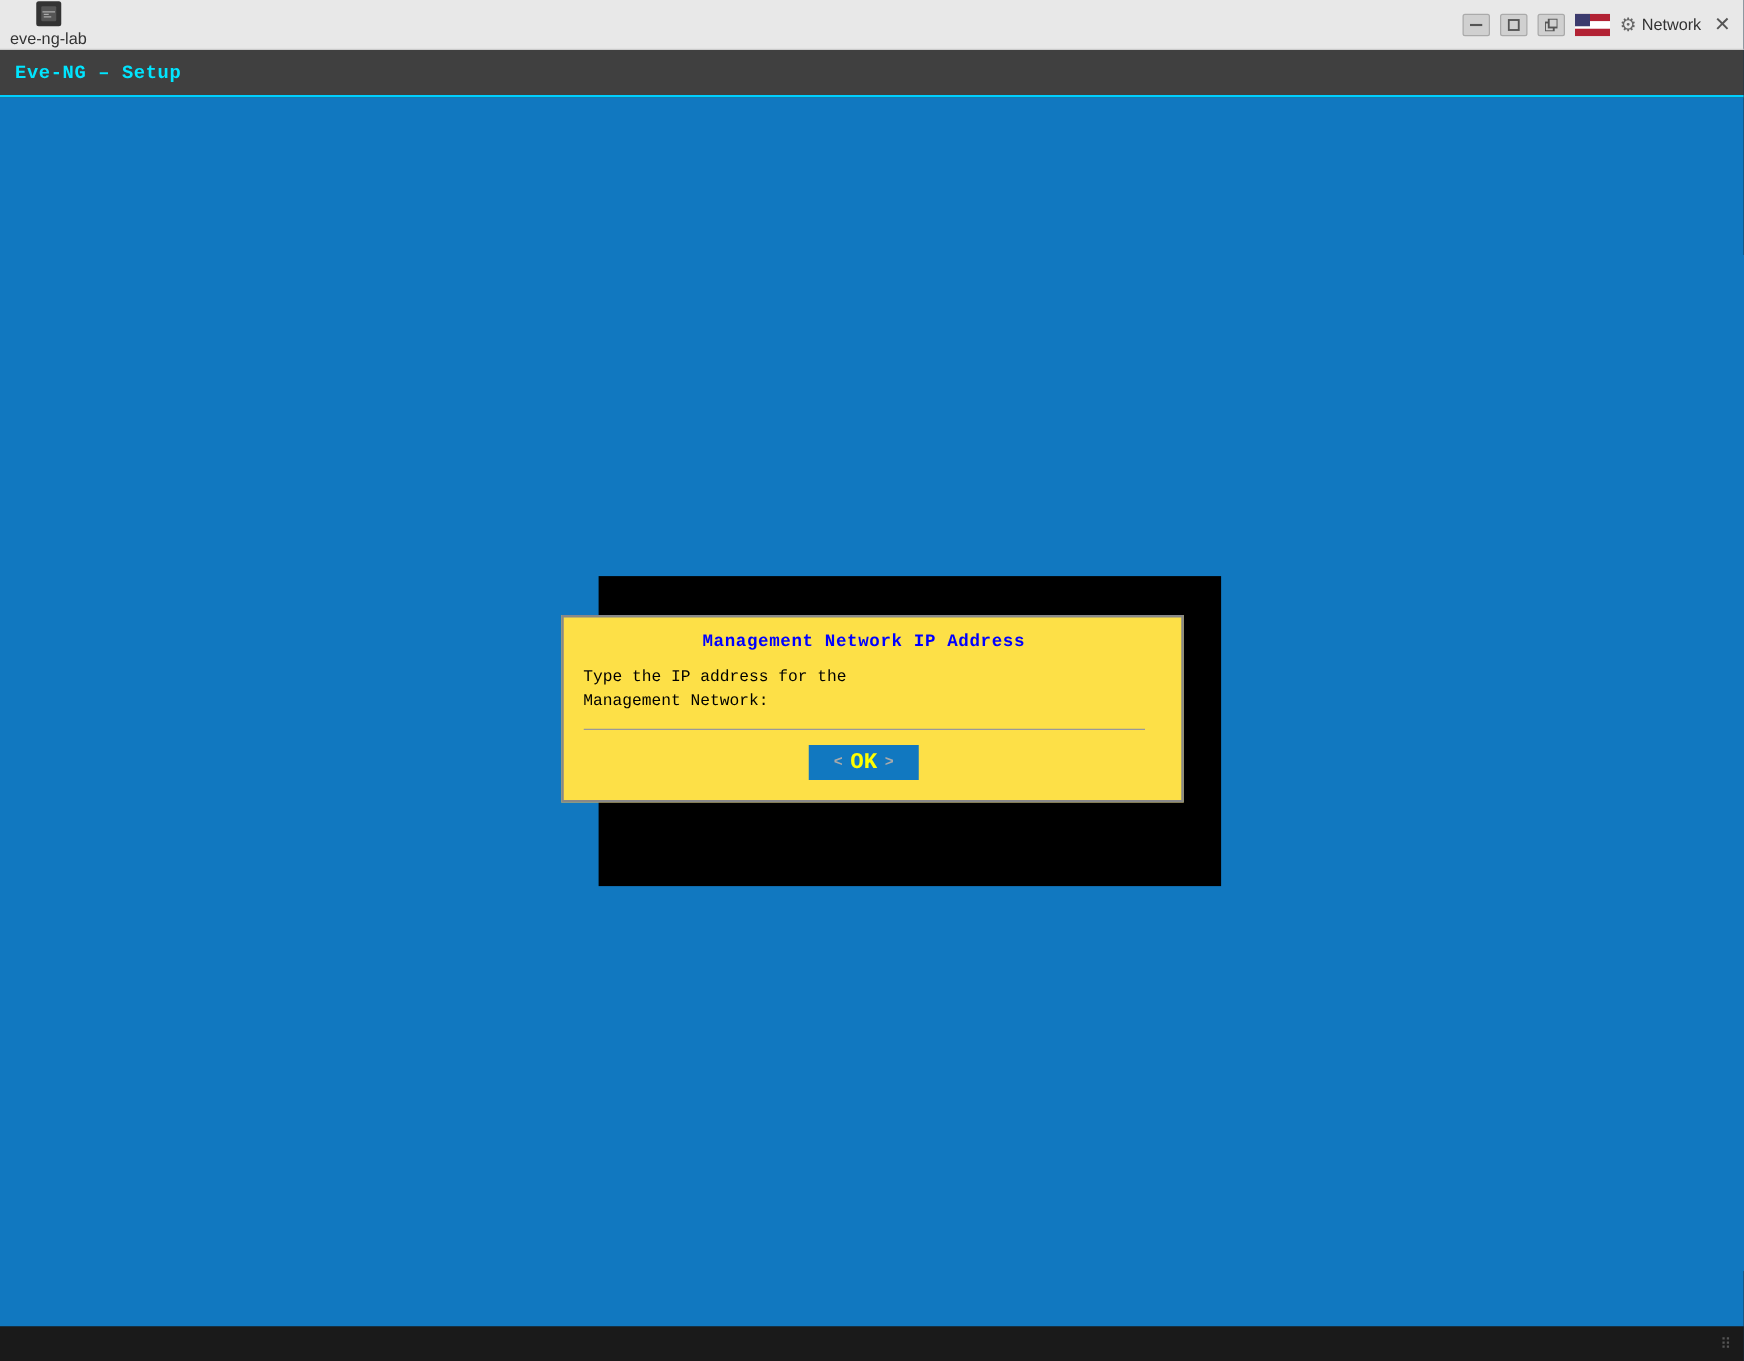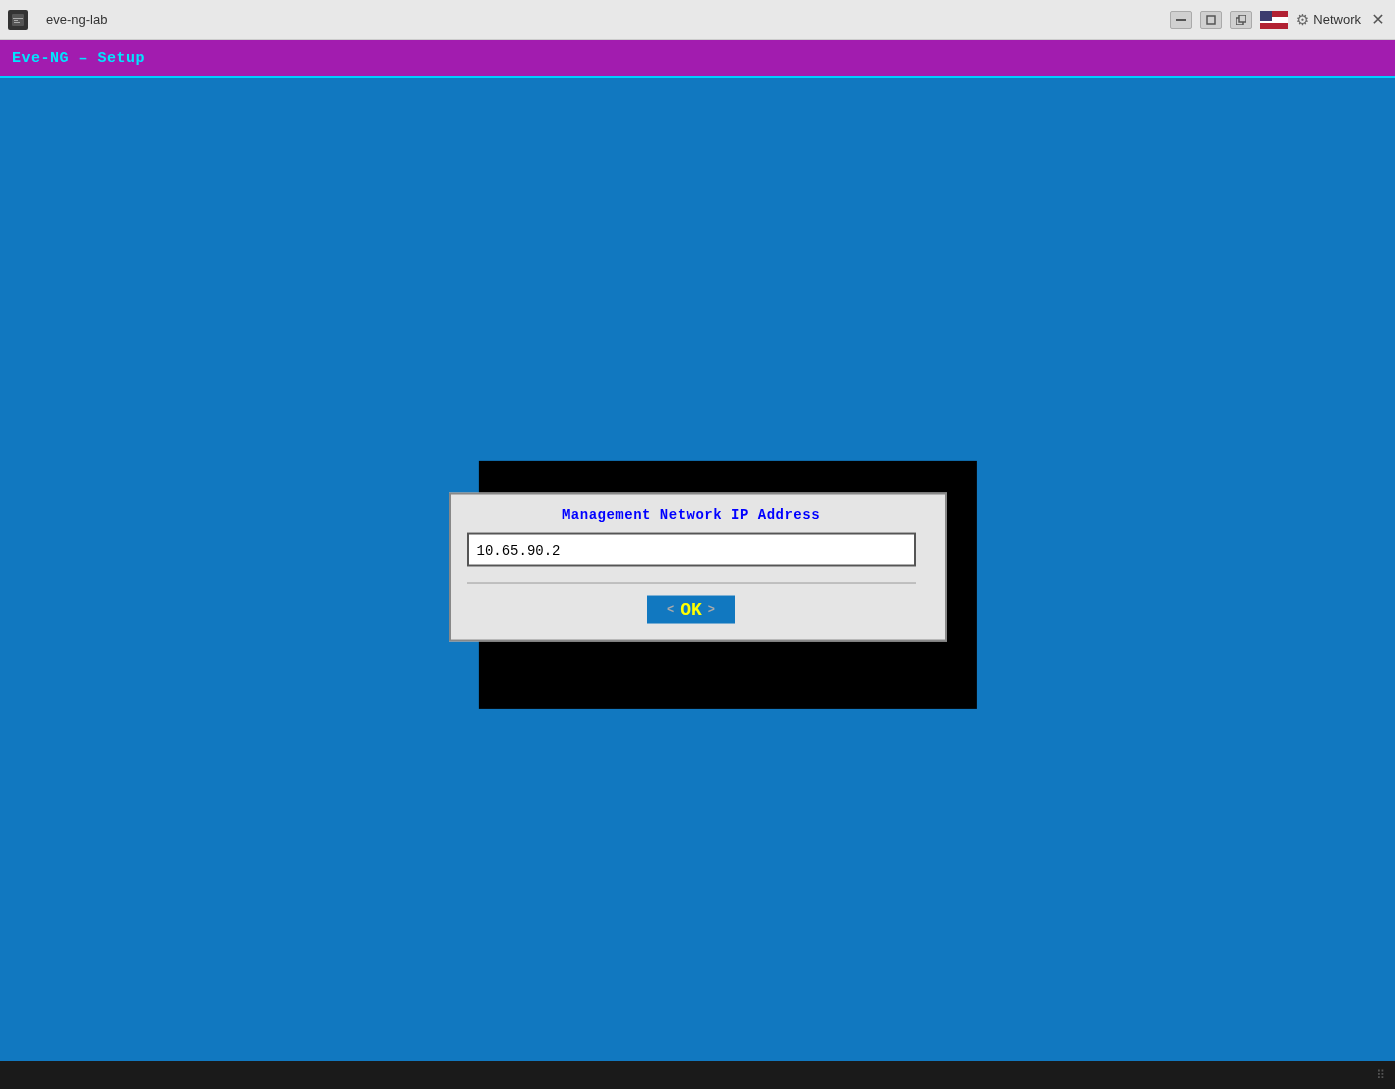--- a/index.html
+++ b/index.html
@@ -22,21 +22,22 @@
       align-items: center;
       justify-content: space-between;
       padding: 0 8px;
       border-bottom: 1px solid #ccc;
       flex-shrink: 0;
     }
 
     #titlebar-left {
       display: flex;
       align-items: center;
-      gap: 18px;
+      gap: 2px;
+      flex-direction: column;
     }
 
     #app-icon {
       width: 20px;
       height: 20px;
       background: #333;
       border-radius: 2px;
       display: flex;
       align-items: center;
       justify-content: center;
@@ -93,21 +94,21 @@
       align-items: center;
       justify-content: center;
       font-size: 16px;
       color: #555;
       cursor: pointer;
     }
 
     
     #subtitlebar {
       height: 38px;
-      background: #a21caf;
+      background: #404040;
       display: flex;
       align-items: center;
       padding: 0 12px;
       border-bottom: 2px solid #00cfff;
       flex-shrink: 0;
     }
 
     #subtitlebar-title {
       color: #00e5ff;
       font-family: 'Courier New', monospace;
@@ -138,21 +139,21 @@
       z-index: 1;
     }
 
     
     #dialog {
       position: absolute;
       left: 50%;
       top: 50%;
       transform: translate(-50%, -52%);
       width: 498px;
-      background: #e5e5e5;
+      background: #fde047;
       border: 2px solid #888;
       z-index: 2;
       padding: 12px 29px 16px 16px;
     }
 
     #dialog-title {
       text-align: center;
       color: #00f;
       font-family: 'Courier New', monospace;
       font-size: 14px;
@@ -296,22 +297,23 @@
 <div id="subtitlebar">
   <span id="subtitlebar-title">Eve-NG – Setup</span>
 </div>
 
 <div id="main-area">
 
   <div id="dialog-shadow"></div>
 
   <div id="dialog">
     <div id="dialog-title">Management Network IP Address</div>
-    <div id="input-container">
-      <input id="ip-input" type="text" value="10.65.90.2" style="">
+    <div id="dialog-body">
+      <span>Type the IP address for the</span><br>
+      <span>Management Network:</span>
     </div>
     <div id="dialog-footer">
       <button id="ok-btn">
         <span class="btn-arrow-left">&lt;</span>
         <span class="btn-label">OK</span>
         <span class="btn-arrow-right">&gt;</span>
       </button>
     </div>
   </div>
 </div>

